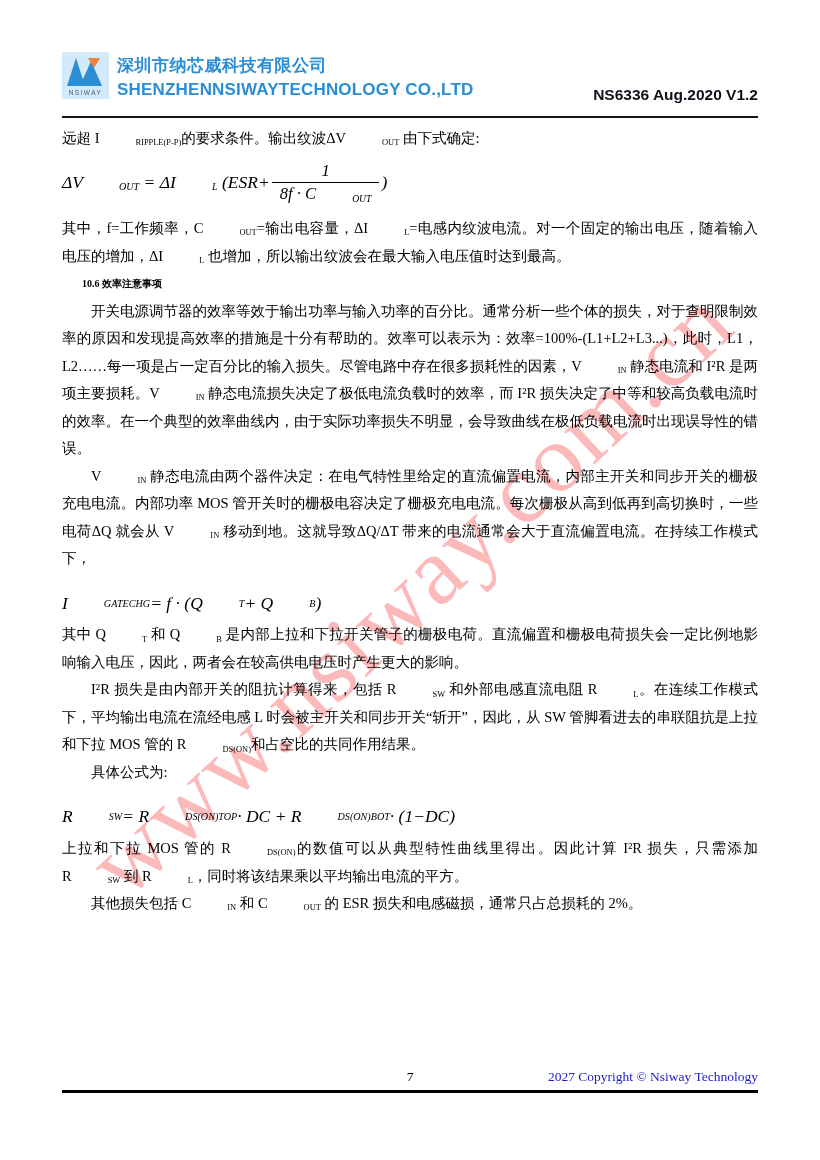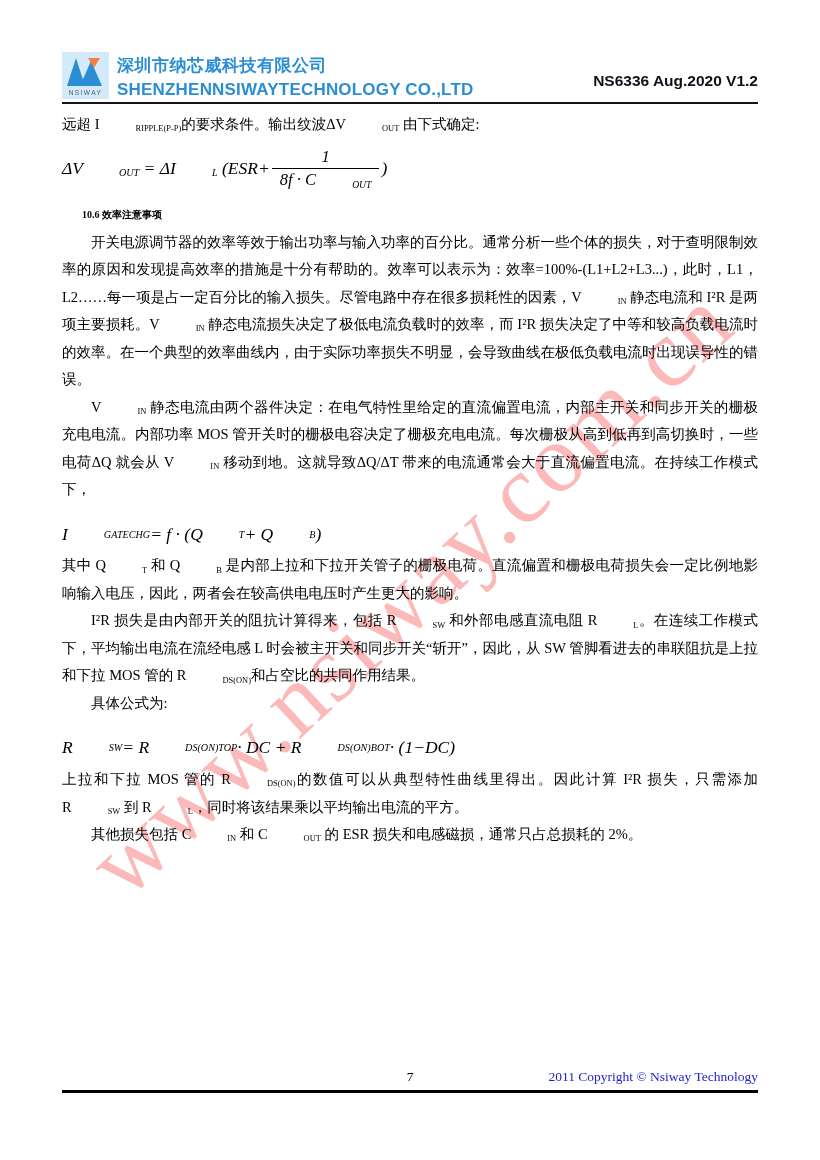--- a/index.html
+++ b/index.html
@@ -30,21 +30,21 @@
     user-select: none;
   }
   
   .header {
     position: relative;
     z-index: 1;
     display: flex;
     justify-content: space-between;
     align-items: stretch;
     padding: 52px 62px 0 62px;
-    height: 102px;
+    height: 116px;
   }
   .brand { display: flex; align-items: flex-start; gap: 8px; }
   .logo-box { width: 47px; height: 47px; flex: 0 0 auto; }
   .logo-blue { fill: var(--brand-blue, #2b8ed4); }
   .logo-orange { fill: var(--logo-orange, #f5803c); }
   .brand-text { padding-top: 2px; font-family: "Liberation Sans", sans-serif; }
   .company-cn {
     font-size: 17px; font-weight: bold;
     color: var(--brand-blue, #2b8ed4);
     letter-spacing: 0.5px;
@@ -158,20 +158,21 @@
 
     <div class="formula">
       <span>ΔV<sub>OUT</sub> = ΔI<sub>L</sub> (ESR+</span>
       <span class="frac">
         <span class="num">1</span>
         <span class="den">8f · C<sub>OUT</sub></span>
       </span>
       <span>)</span>
     </div>
 
+    <p class="no-indent">其中，f=工作频率，C<sub>OUT</sub>=输出电容量，ΔI<sub>L</sub>=电感内纹波电流。对一个固定的输出电压，随着输入电压的增加，ΔI<sub>L</sub> 也增加，所以输出纹波会在最大输入电压值时达到最高。</p>
 
 
     <p class="section-heading">10.6 效率注意事项</p>
 
     <p>开关电源调节器的效率等效于输出功率与输入功率的百分比。通常分析一些个体的损失，对于查明限制效率的原因和发现提高效率的措施是十分有帮助的。效率可以表示为：效率=100%-(L1+L2+L3...)，此时，L1，L2……每一项是占一定百分比的输入损失。尽管电路中存在很多损耗性的因素，V<sub>IN</sub> 静态电流和 I²R 是两项主要损耗。V<sub>IN</sub> 静态电流损失决定了极低电流负载时的效率，而 I²R 损失决定了中等和较高负载电流时的效率。在一个典型的效率曲线内，由于实际功率损失不明显，会导致曲线在极低负载电流时出现误导性的错误。</p>
 
     <p>V<sub>IN</sub> 静态电流由两个器件决定：在电气特性里给定的直流偏置电流，内部主开关和同步开关的栅极充电电流。内部功率 MOS 管开关时的栅极电容决定了栅极充电电流。每次栅极从高到低再到高切换时，一些电荷ΔQ 就会从 V<sub>IN</sub> 移动到地。这就导致ΔQ/ΔT 带来的电流通常会大于直流偏置电流。在持续工作模式下，</p>
 
     <div class="formula formula-inline">I<sub>GATECHG</sub> = f · (Q<sub>T</sub> + Q<sub>B</sub>)</div>
 
@@ -184,17 +185,17 @@
     <div class="formula formula-inline">R<sub>SW</sub> = R<sub>DS(ON)TOP</sub> · DC + R<sub>DS(ON)BOT</sub> · (1−DC)</div>
 
     <p class="no-indent">上拉和下拉 MOS 管的 R<sub>DS(ON)</sub>的数值可以从典型特性曲线里得出。因此计算 I²R 损失，只需添加 R<sub>SW</sub> 到 R<sub>L</sub>，同时将该结果乘以平均输出电流的平方。</p>
 
     <p>其他损失包括 C<sub>IN</sub> 和 C<sub>OUT</sub> 的 ESR 损失和电感磁损，通常只占总损耗的 2%。</p>
 
   </div>
 
   <div class="footer">
     <span class="page-num">7</span>
-    <span class="copyright">2011 Copyright © Nsiway Technology</span>
+    <span class="copyright">2027 Copyright © Nsiway Technology</span>
     <div class="footer-rule"></div>
   </div>
 
 </div>
 
 </body></html>

